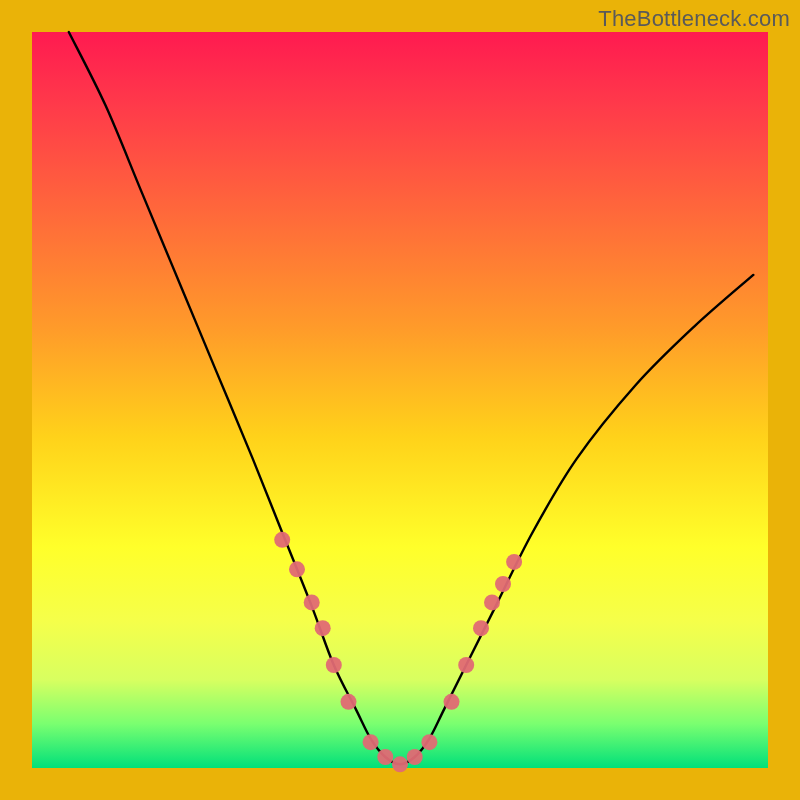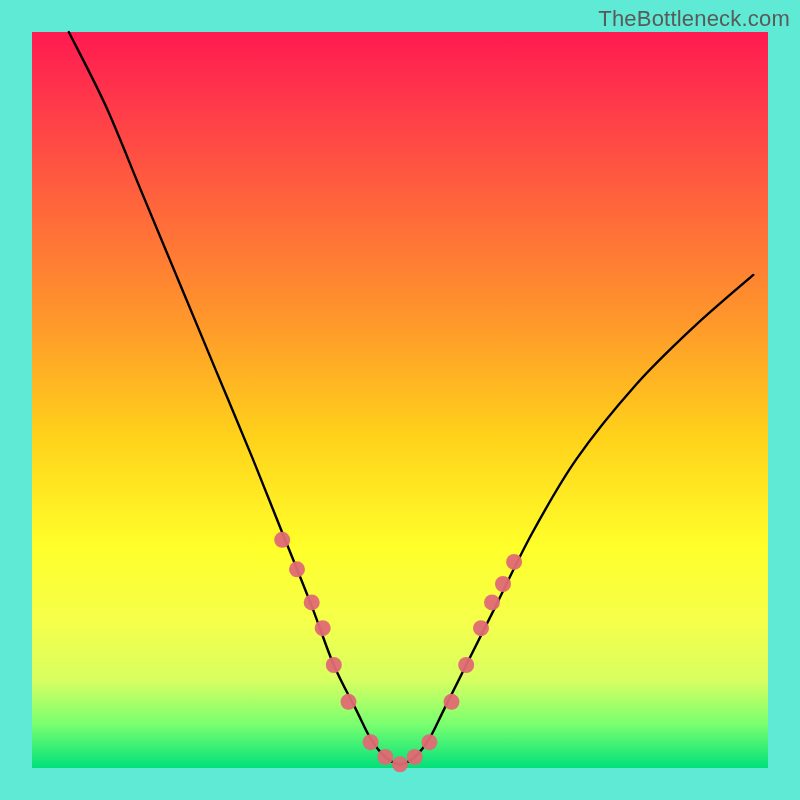--- a/index.html
+++ b/index.html
@@ -10,21 +10,21 @@
     background: #000;
     overflow: hidden;
     font-family: Arial, Helvetica, sans-serif;
   }
   .frame {
     position: absolute;
     left: 0;
     top: 0;
     width: 800px;
     height: 800px;
-    background: #5eead4;
+    background: #eab308;
   }
   .plot {
     position: absolute;
     left: 32px;
     top: 32px;
     width: 736px;
     height: 736px;
     
     background: linear-gradient(to bottom,
       #ff1a50 0%,

